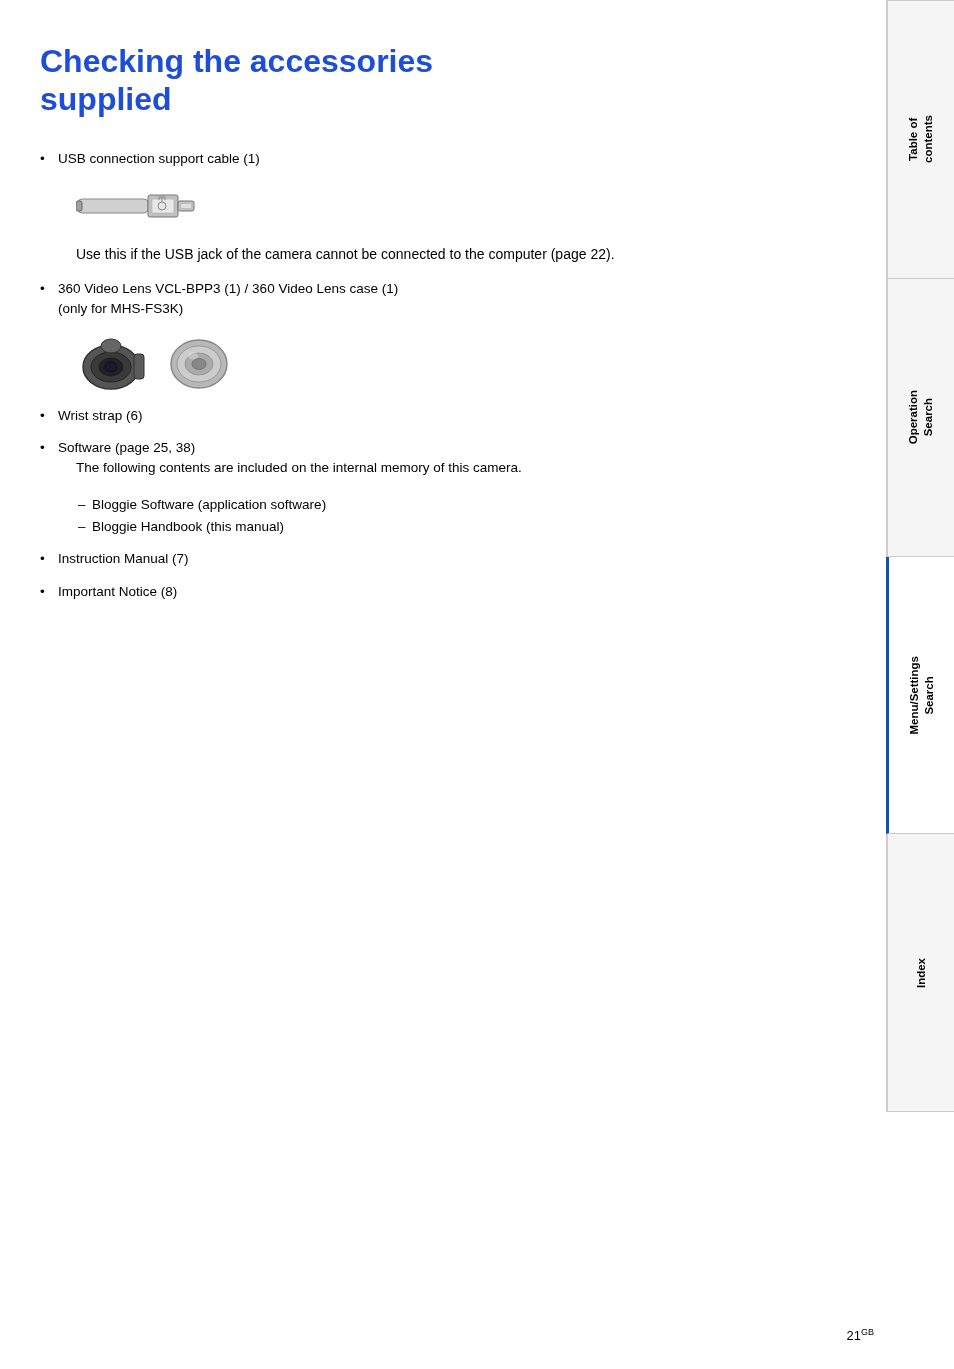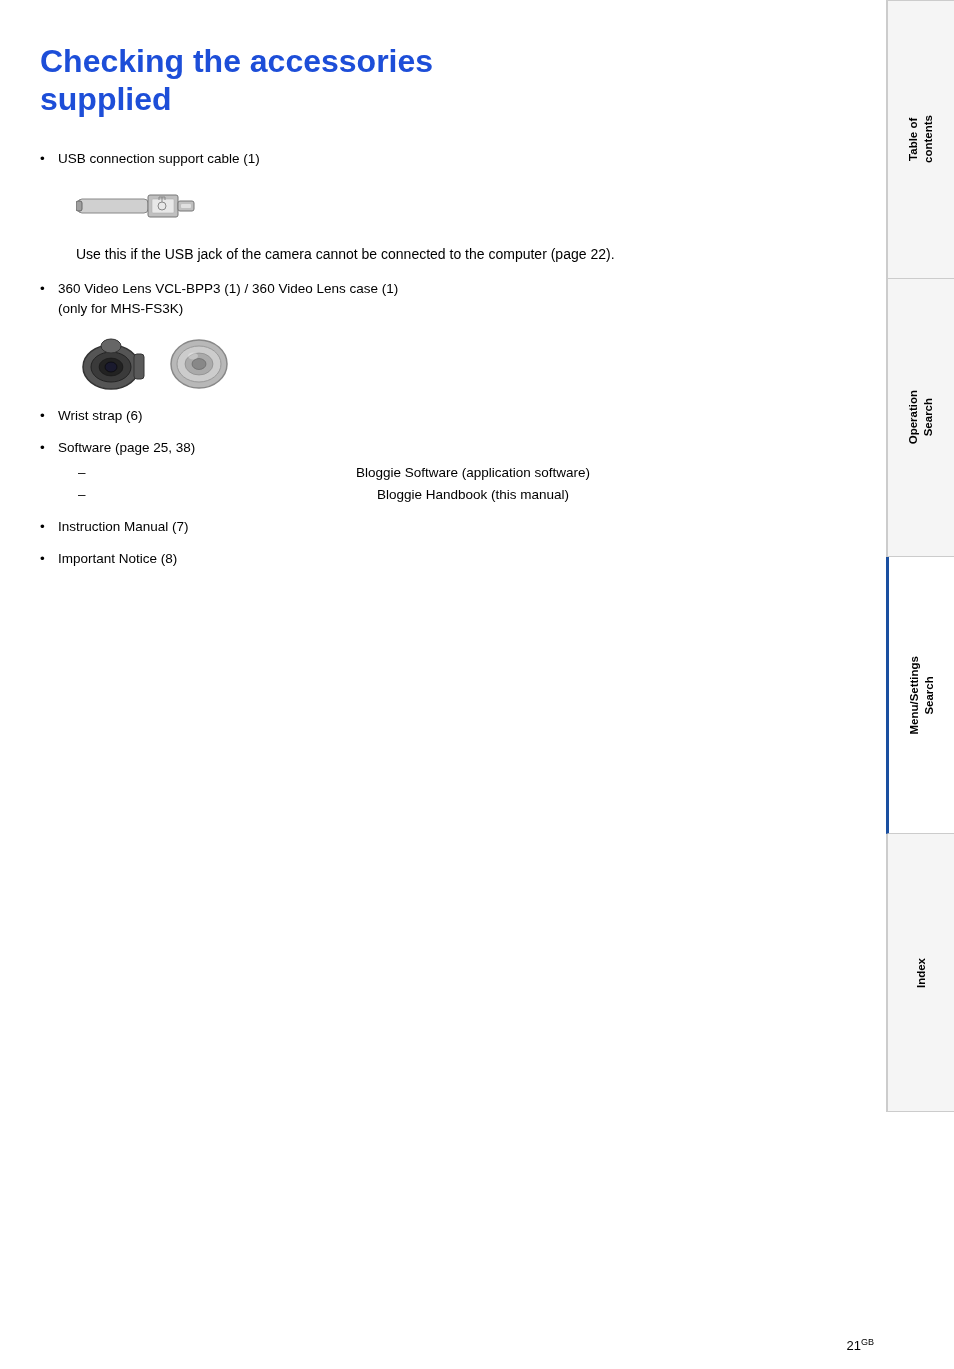--- a/index.html
+++ b/index.html
@@ -72,22 +72,21 @@
     .lens-images {
       margin: 12px 0 14px 18px;
       display: flex;
       gap: 20px;
       align-items: center;
     }
 
     .sub-list {
       list-style: none;
       padding-left: 20px;
-      margin-top: 4px;
-      text-align: center;
+      margin-top: 16px;
     }
 
     .sub-list li {
       font-size: 13.5px;
       line-height: 1.6;
       position: relative;
       padding-left: 14px;
     }
 
     .sub-list li::before {
@@ -148,21 +147,21 @@
       text-align: center;
     }
 
     .sidebar-spacer {
       flex: 1;
     }
 
     
     .page-number {
       position: absolute;
-      bottom: 16px;
+      bottom: 26px;
       right: 80px;
       font-size: 13px;
     }
 
     .page-number sup {
       font-size: 9px;
     }
   </style>
 </head>
 <body>
@@ -233,20 +232,23 @@
         </svg>
       </div>
     </li>
 
     <li>
       <span>Wrist strap (6)</span>
     </li>
 
     <li>
       <span>Software (page 25, 38)</span>
+      <div class="following-text">
+        The following contents are included on the internal memory of this camera.
+      </div>
       <ul class="sub-list">
         <li>Bloggie Software (application software)</li>
         <li>Bloggie Handbook (this manual)</li>
       </ul>
     </li>
 
     <li>
       <span>Instruction Manual (7)</span>
     </li>
 

